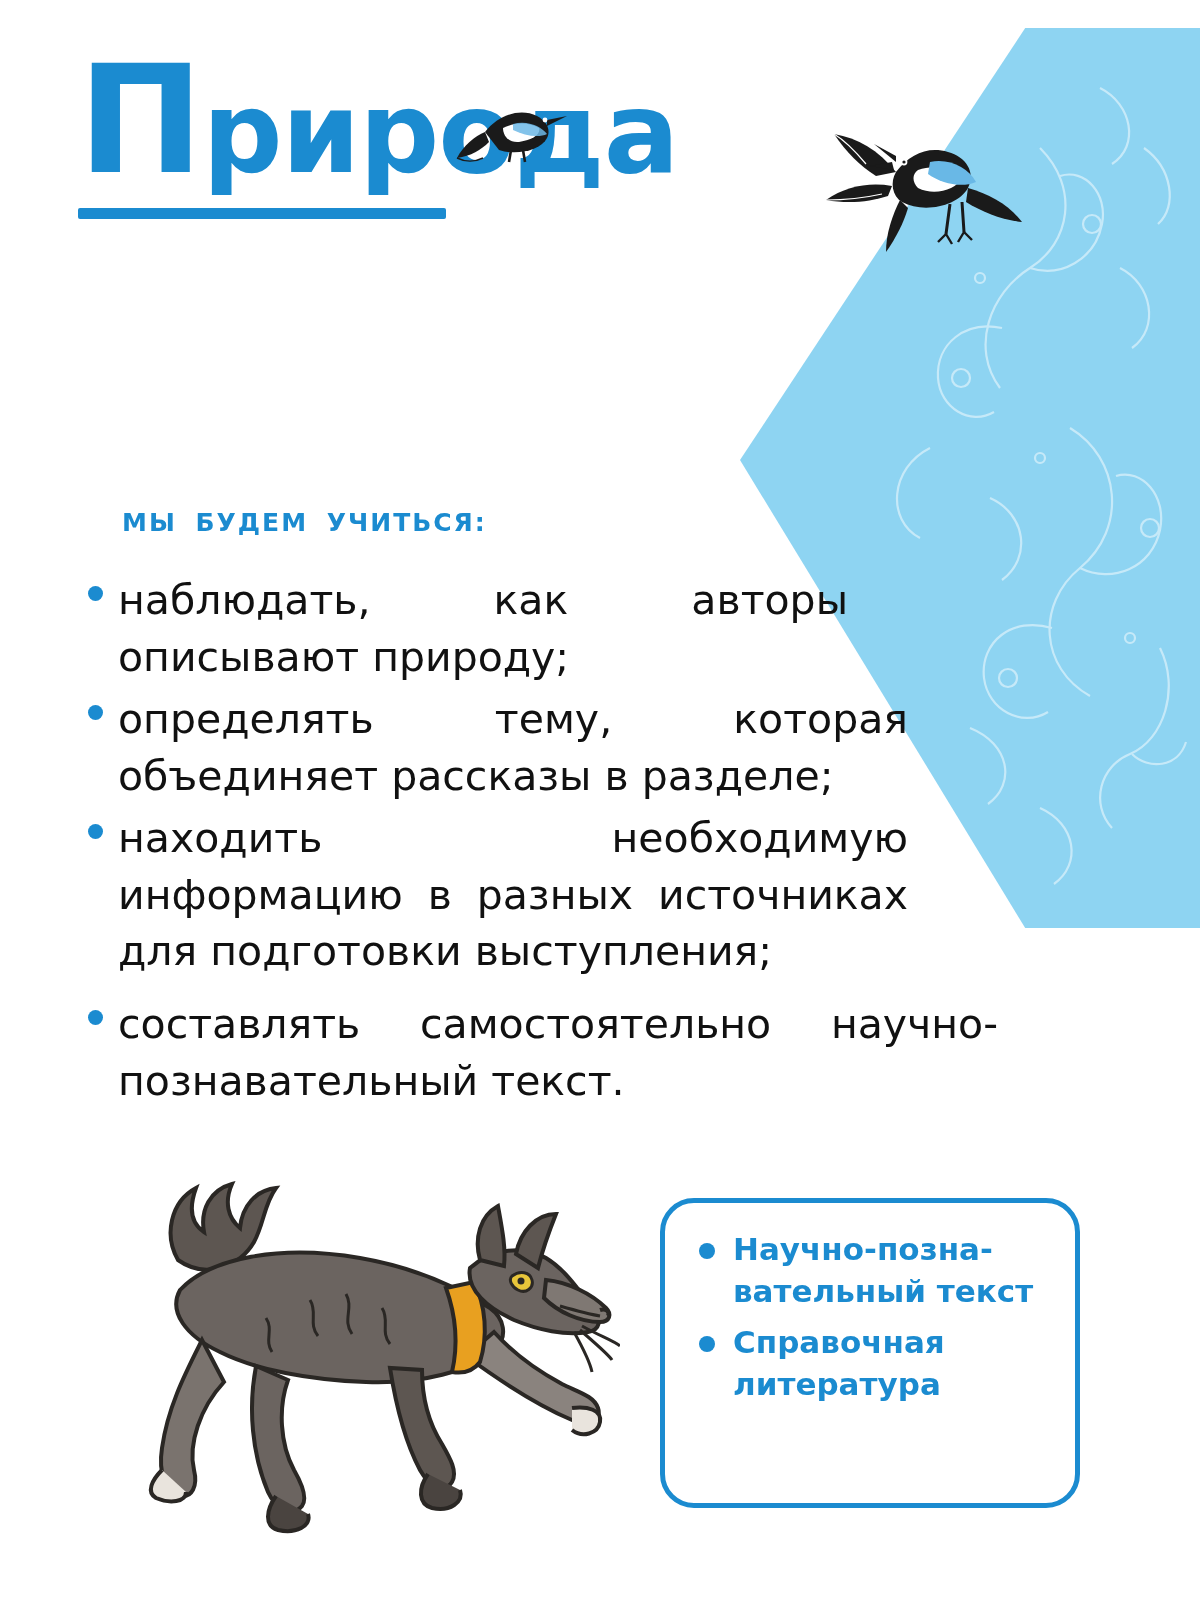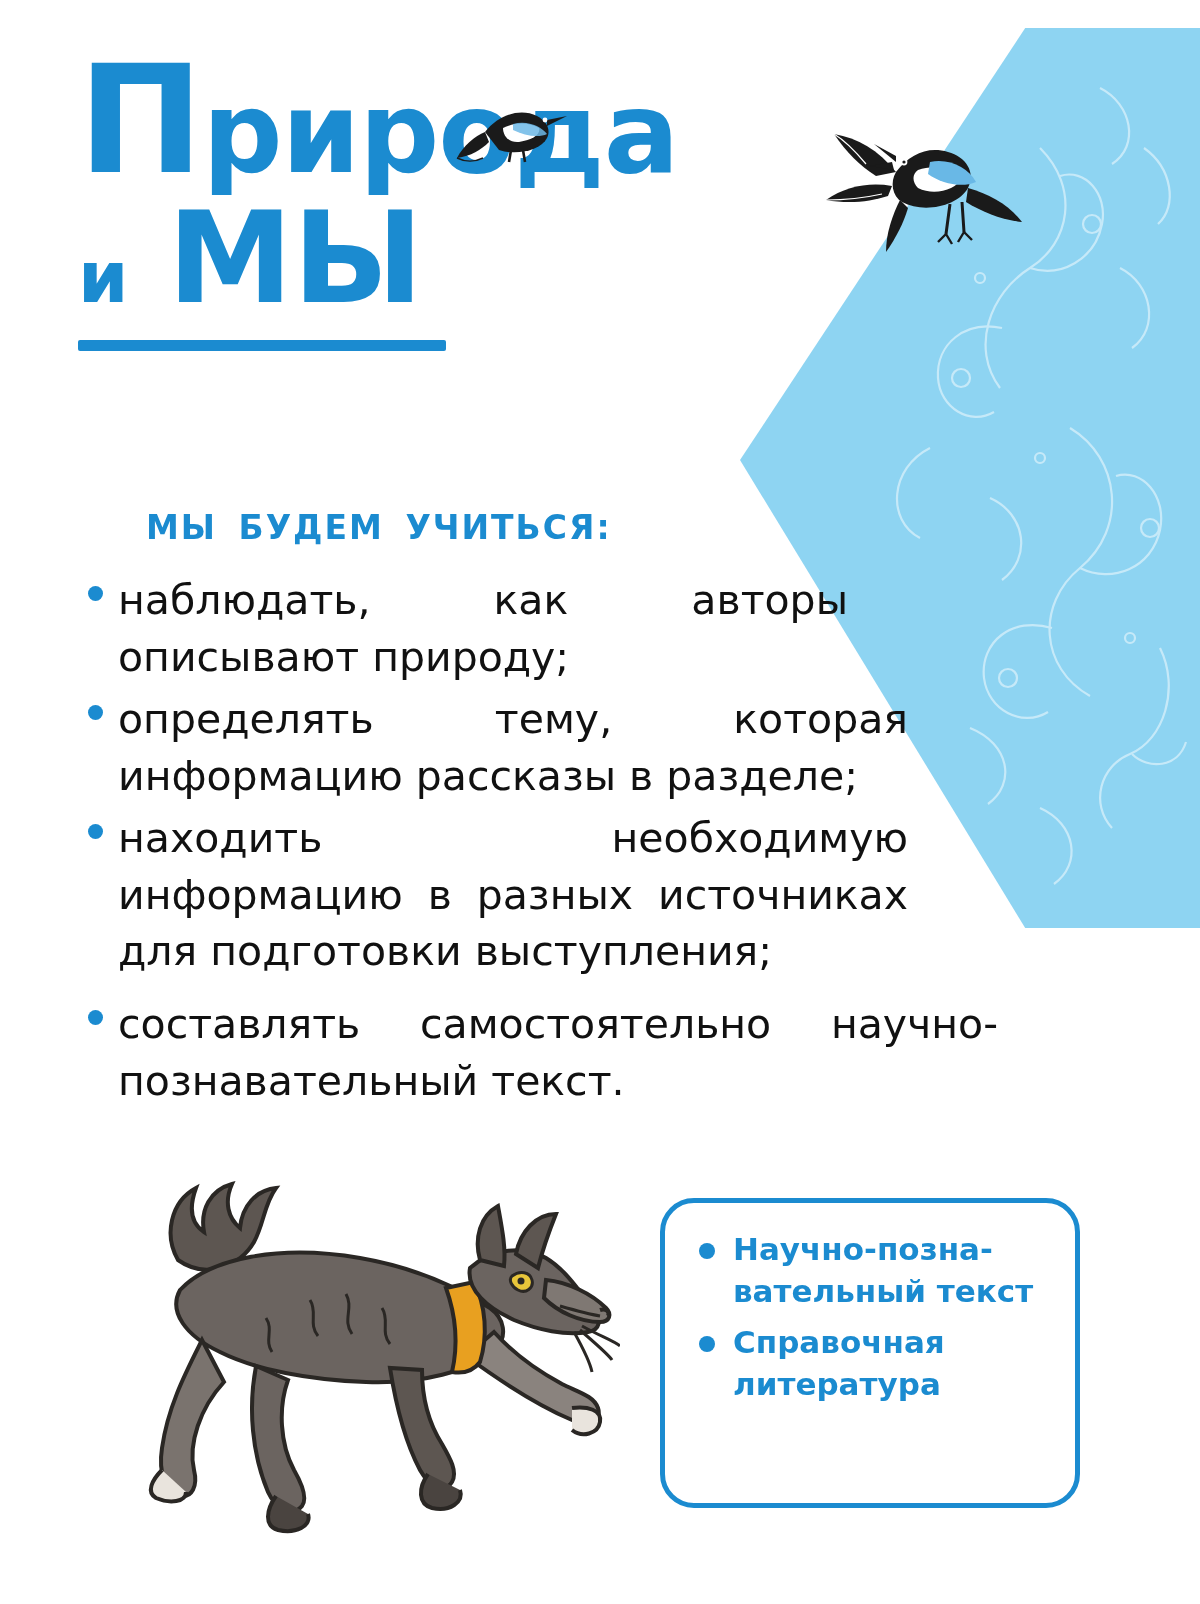--- a/index.html
+++ b/index.html
@@ -102,25 +102,24 @@
     width: 230px;
     height: 190px;
   }
 
   
   .learn-heading {
     position: absolute;
     left: 122px;
     top: 508px;
     font-weight: bold;
-    font-size: 33px;
+    font-size: 25px;
     letter-spacing: 2px;
     color: #1b8bd0;
     word-spacing: 8px;
-    margin-left: 24px;
   }
 
   .learn-list {
     position: absolute;
     left: 78px;
     top: 572px;
     width: 900px;
     list-style: none;
     margin: 0;
     padding: 0;
@@ -221,21 +220,20 @@
       <path d="M190 420 C150 440 146 492 180 510"></path>
       <path d="M404 120 C432 140 438 178 418 196"></path>
       <path d="M300 780 C336 796 342 836 314 856"></path>
       <path d="M360 60 C392 76 400 118 372 136"></path>
     </g>
   </svg>
 </div>
 
 <div class="title-block">
   <div class="title-line1"><span class="cap">П</span><span>рирода</span></div>
-  <div class="title-line2"><span class="small-i">и</span> <span class="big">МЫ</span></div>
   <div class="title-rule"></div>
 </div>
 
 <svg class="magpie-small" viewBox="0 0 130 110">
   <g>
     <path d="M30 52 C44 34 66 28 82 36 C92 41 96 50 92 58 C86 70 62 76 44 70 Z" fill="#1a1a1a"></path>
     <path d="M48 48 C60 42 74 42 84 48 C86 54 78 60 64 62 C54 63 48 56 48 48 Z" fill="#ffffff"></path>
     <path d="M58 44 C72 40 86 46 92 54 C84 58 70 56 58 50 Z" fill="#6db9e6" opacity="0.85"></path>
     <path d="M30 52 C20 56 8 66 2 78 C16 76 26 70 34 62 Z" fill="#1a1a1a"></path>
     <path d="M92 40 L112 36 L92 46 Z" fill="#1a1a1a"></path>
@@ -262,21 +260,21 @@
     <path d="M146 124 L138 132 M146 124 L152 134 M164 122 L158 132 M164 122 L172 130" stroke="#1a1a1a" stroke-width="2.4" fill="none"></path>
     <path d="M34 24 C44 30 56 42 66 54" stroke="#ffffff" stroke-width="1.2" fill="none"></path>
     <path d="M26 90 C44 90 64 88 82 84" stroke="#ffffff" stroke-width="1.2" fill="none"></path>
   </g>
 </svg>
 
 <div class="learn-heading">МЫ  БУДЕМ  УЧИТЬСЯ:</div>
 
 <ul class="learn-list">
   <li class="w1"><span class="bullet"></span><span>наблюдать, как авторы описывают природу;</span></li>
-  <li class="w2"><span class="bullet"></span><span>определять тему, которая информацию рассказы в разделе;</span></li>
+  <li class="w2"><span class="bullet"></span><span>определять тему, которая объединяет рассказы в разделе;</span></li>
   <li class="w3"><span class="bullet"></span><span>находить необходимую информацию в разных источниках для подготовки выступления;</span></li>
   <li class="w4"><span class="bullet"></span><span>составлять самостоятельно научно-познава­тельный текст.</span></li>
 </ul>
 
 <svg class="dog-img" viewBox="0 0 560 420">
   <g>
 
     <path d="M118 120 C104 96 110 62 136 48 C128 70 132 84 144 92 C140 70 150 50 172 44 C164 62 168 78 180 88 C182 66 196 50 216 48 C204 64 204 84 194 102 C180 126 146 140 118 120 Z" fill="#5d5651" stroke="#2a2724" stroke-width="4"></path>
 
     <path d="M120 150 C150 118 220 104 300 118 C352 127 396 146 430 168 C444 178 448 196 436 208 C412 232 360 244 306 242 C250 240 196 230 160 212 C126 196 108 172 120 150 Z" fill="#6b6460" stroke="#2a2724" stroke-width="4"></path>

